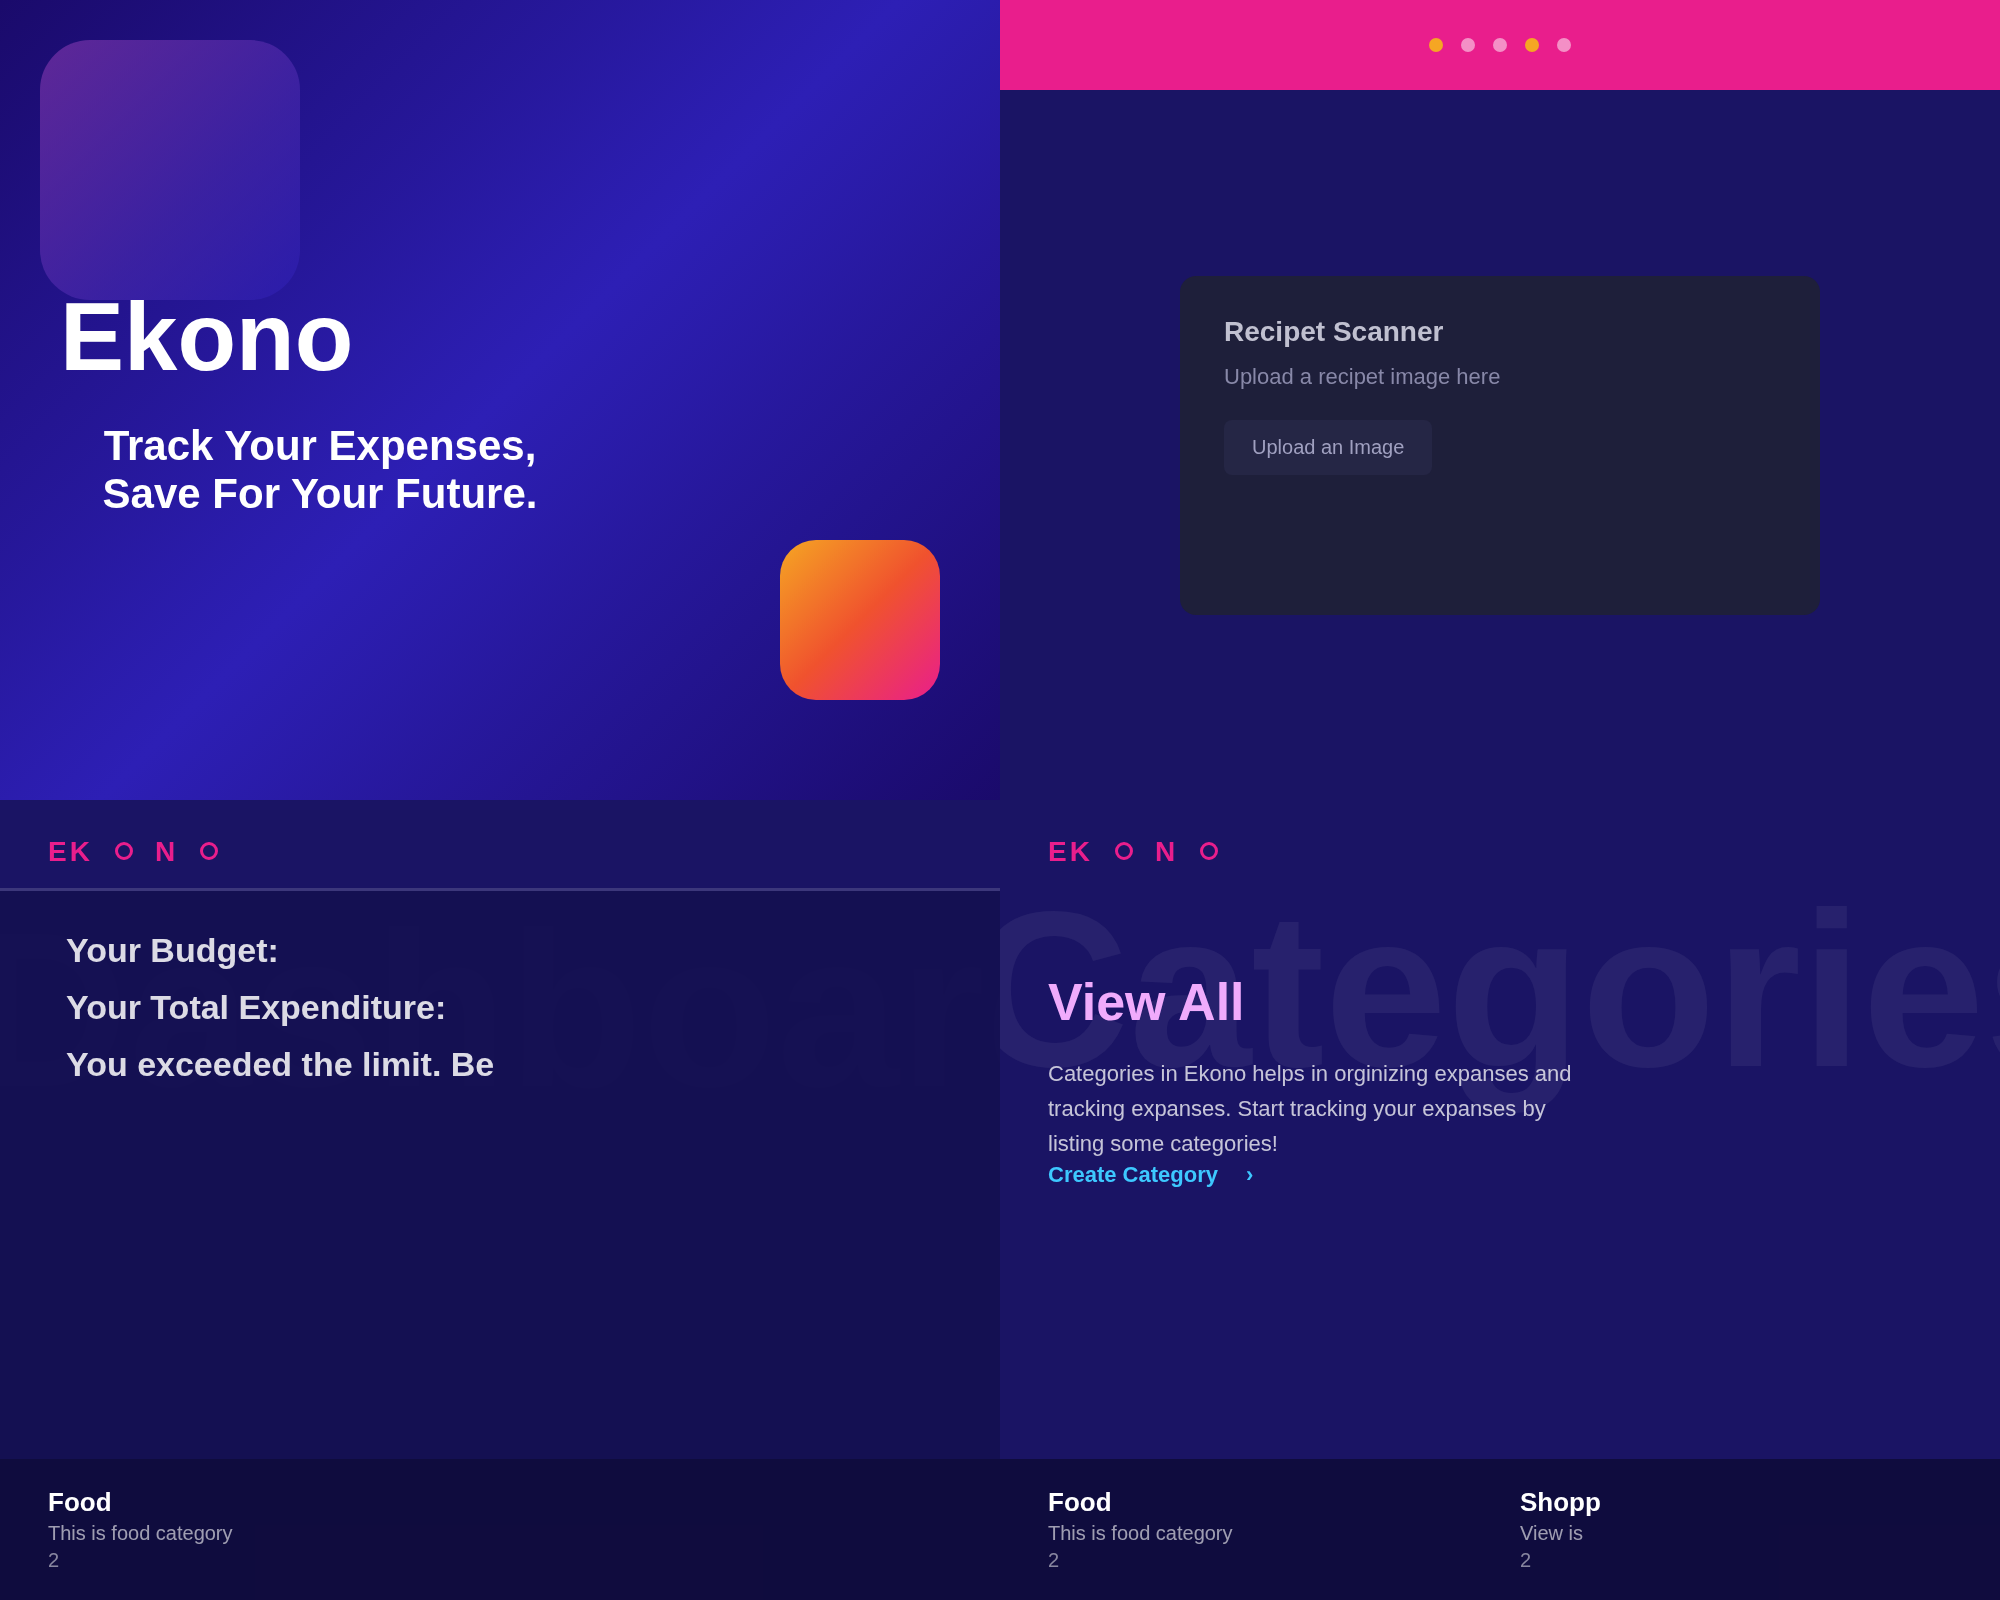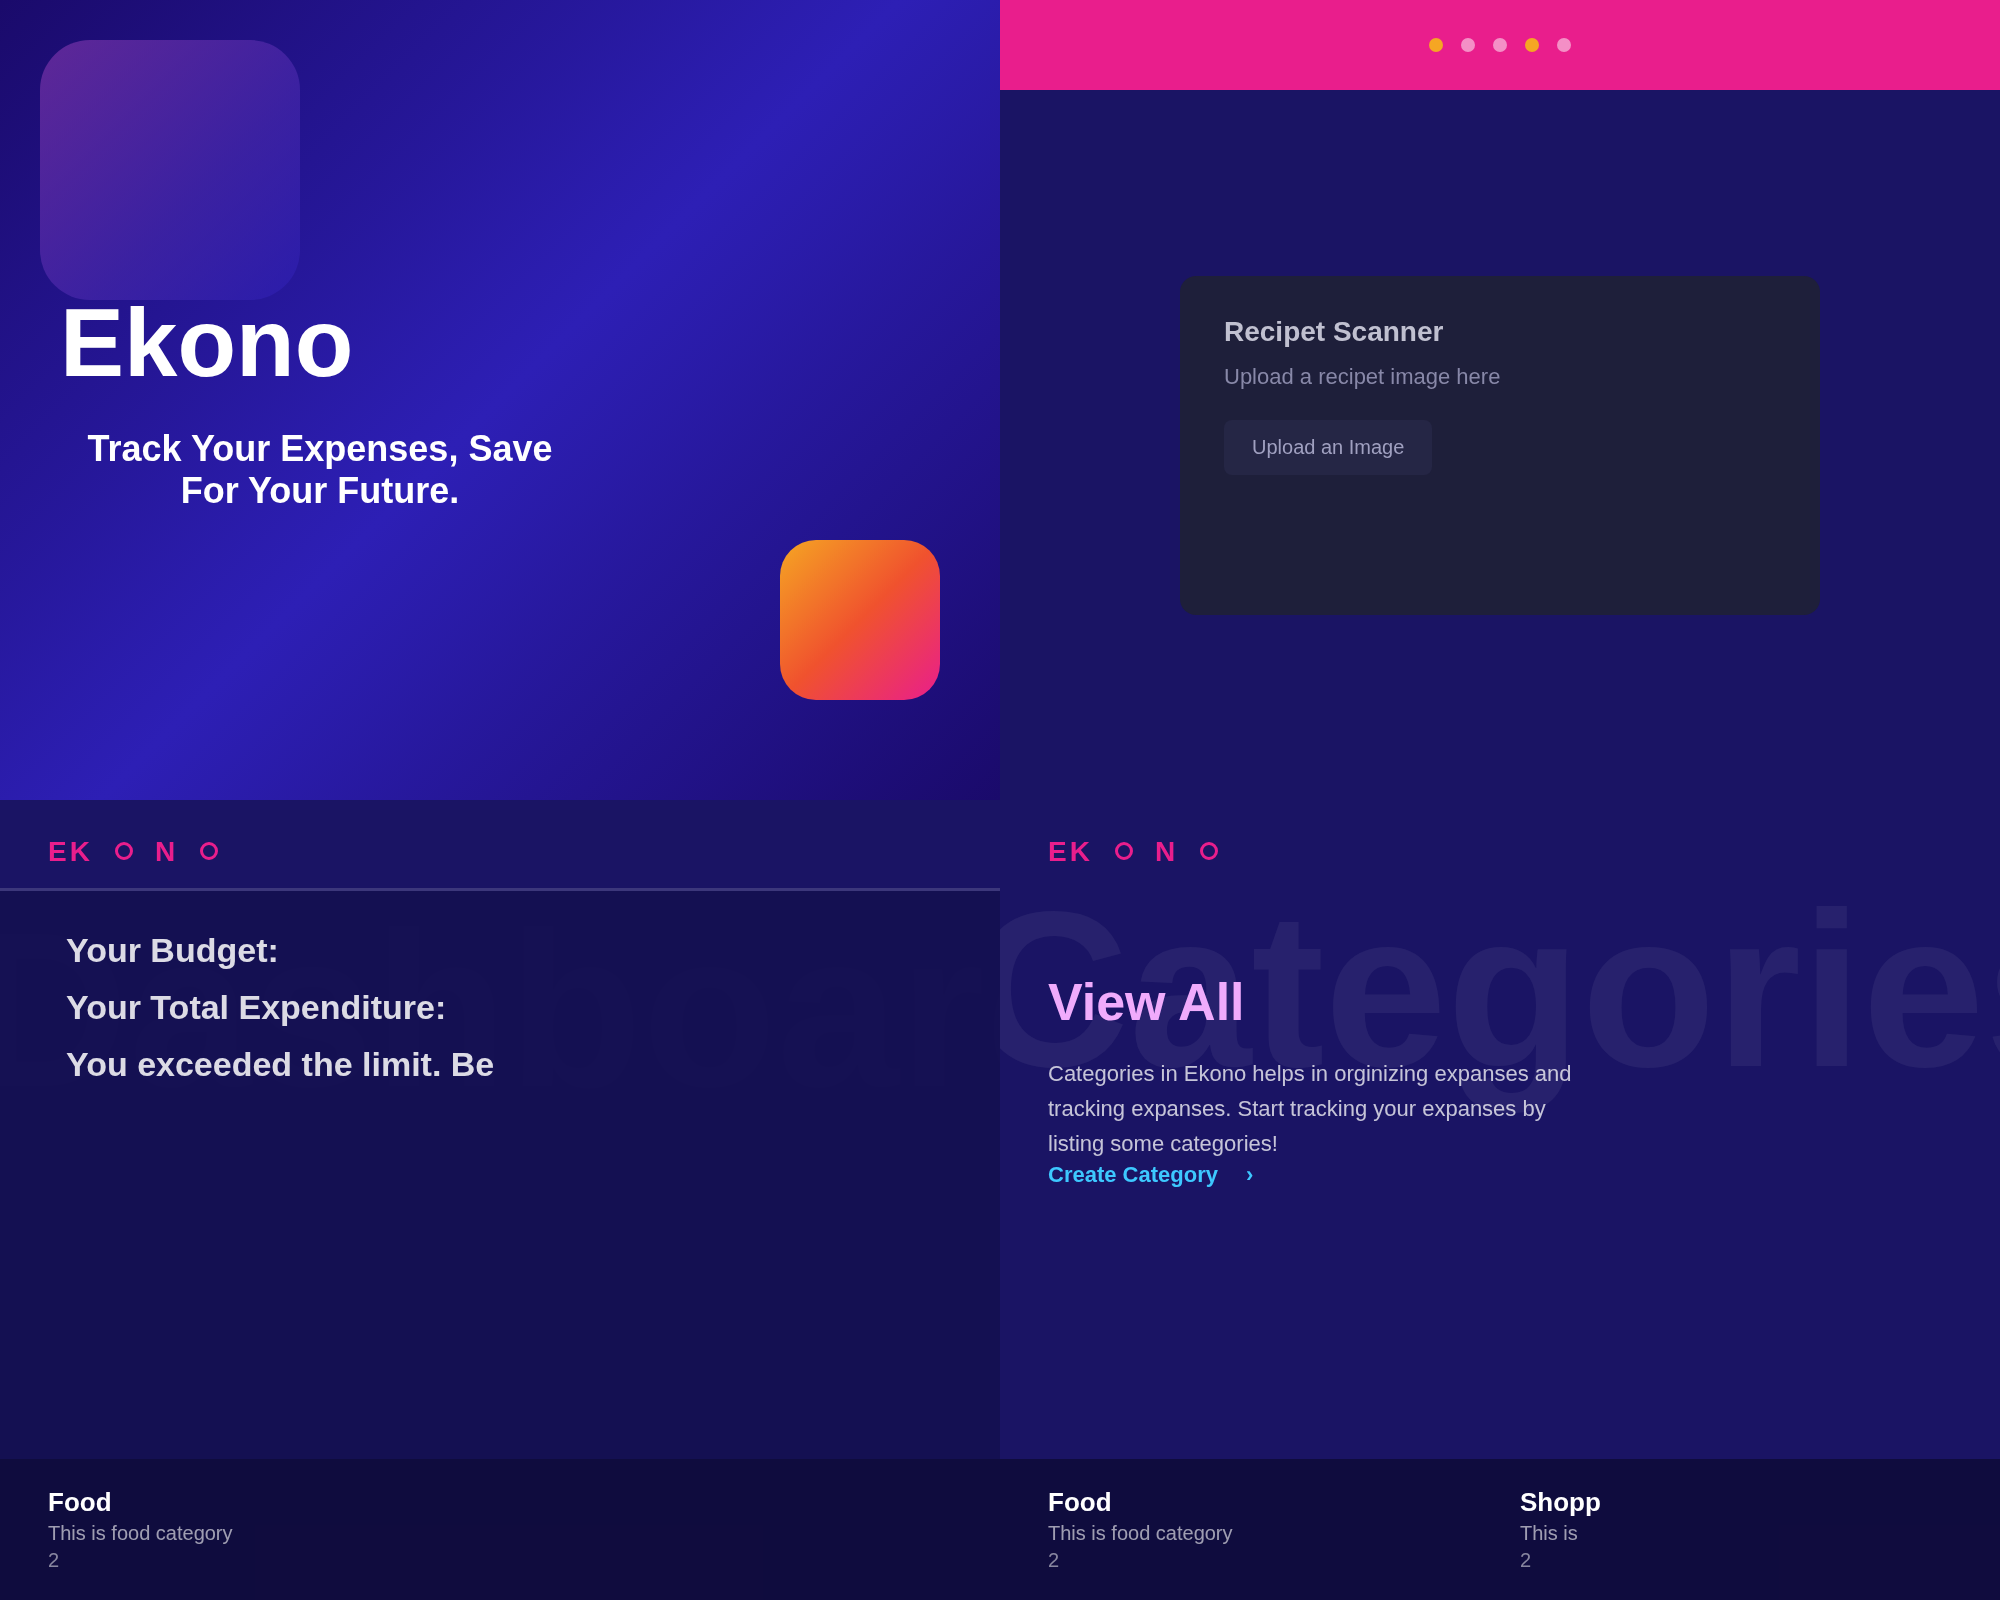--- a/index.html
+++ b/index.html
@@ -46,21 +46,21 @@
     .q1-title {
       font-size: 96px;
       font-weight: 900;
       color: white;
       text-align: center;
       position: relative;
       z-index: 2;
       margin-bottom: 30px;
     }
     .q1-subtitle {
-      font-size: 36px;
+      font-size: 42px;
       font-weight: 700;
       color: white;
       text-align: center;
       position: relative;
       z-index: 2;
       max-width: 520px;
     }
 
     
     .q2 {
@@ -397,17 +397,17 @@
   </div>
 
   <div class="q4-bottom-bar">
     <div class="q4-cat-item">
       <div class="q4-cat-name">Food</div>
       <div class="q4-cat-desc">This is food category</div>
       <div class="q4-cat-count">2</div>
     </div>
     <div class="q4-cat-item">
       <div class="q4-cat-name">Shopp</div>
-      <div class="q4-cat-desc">This is</div>
+      <div class="q4-cat-desc">View is</div>
       <div class="q4-cat-count">2</div>
     </div>
   </div>
 </div>
 
 </body></html>

